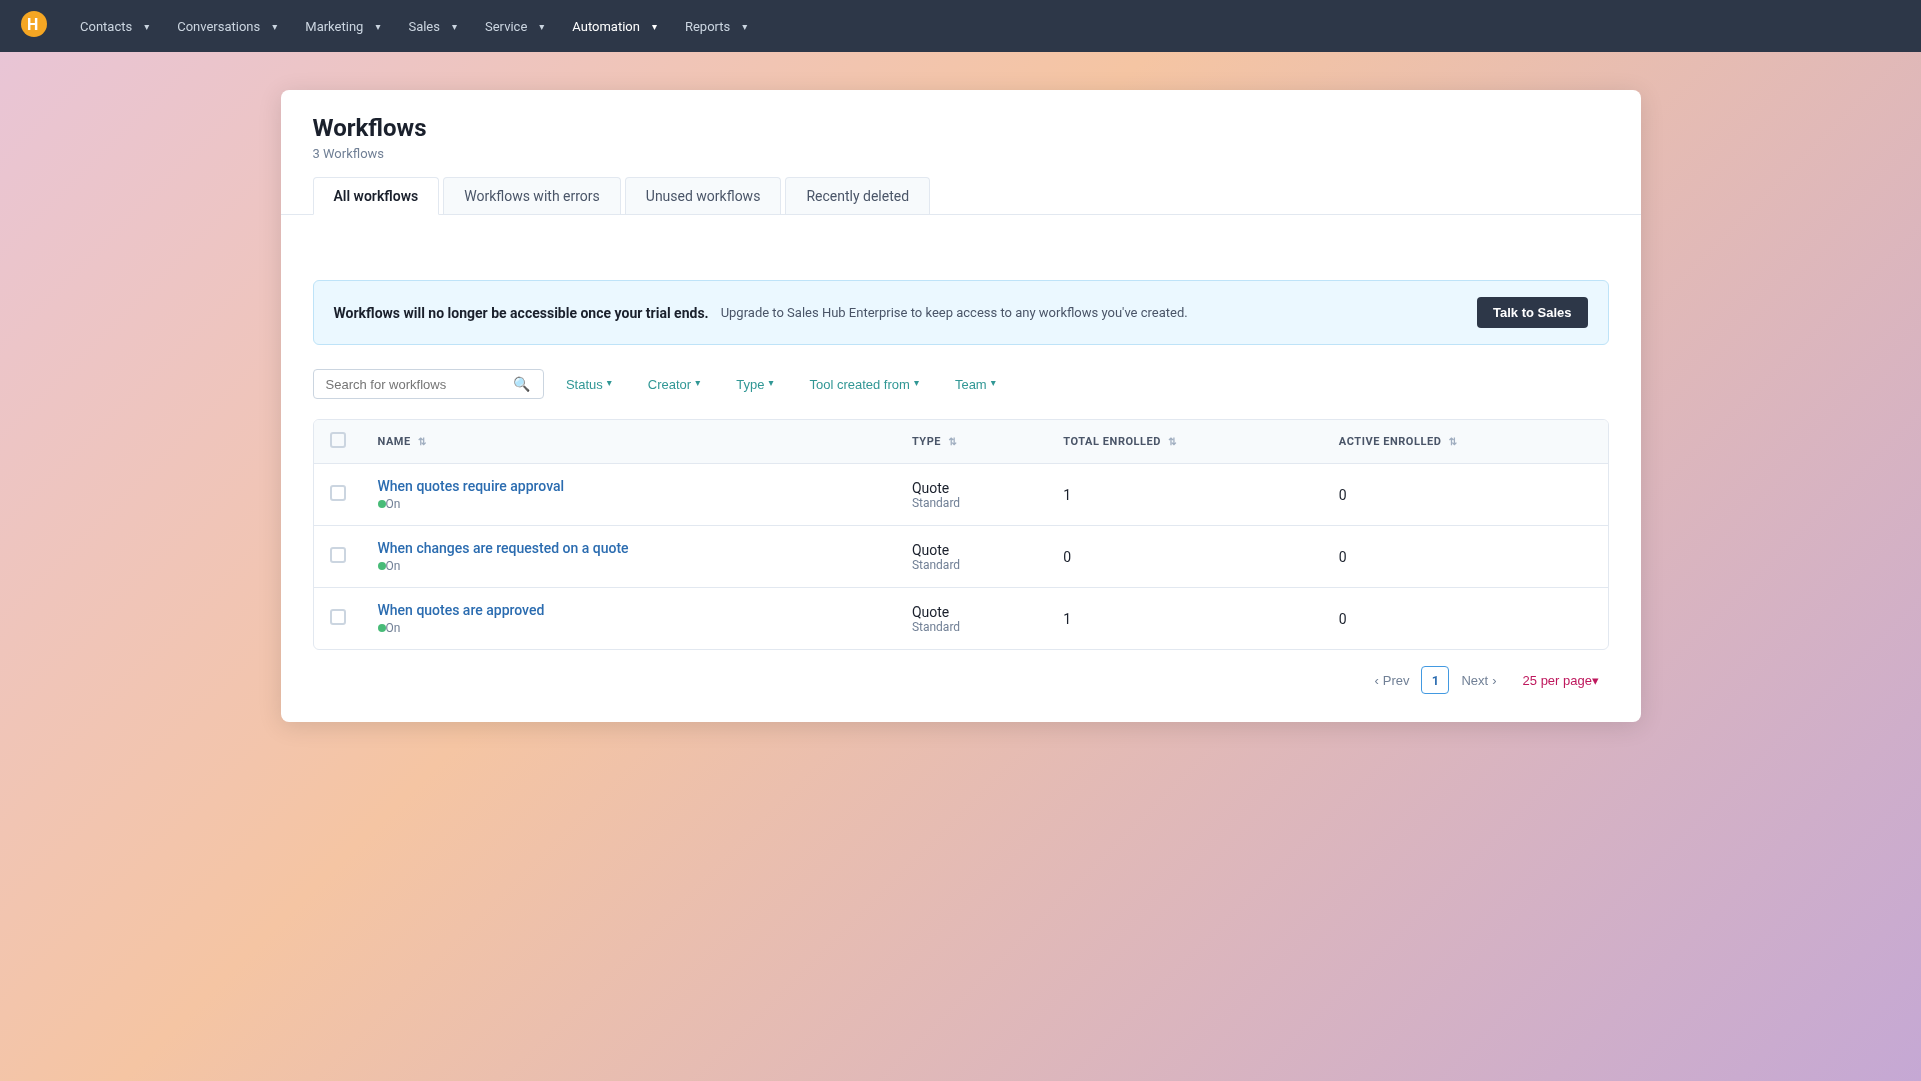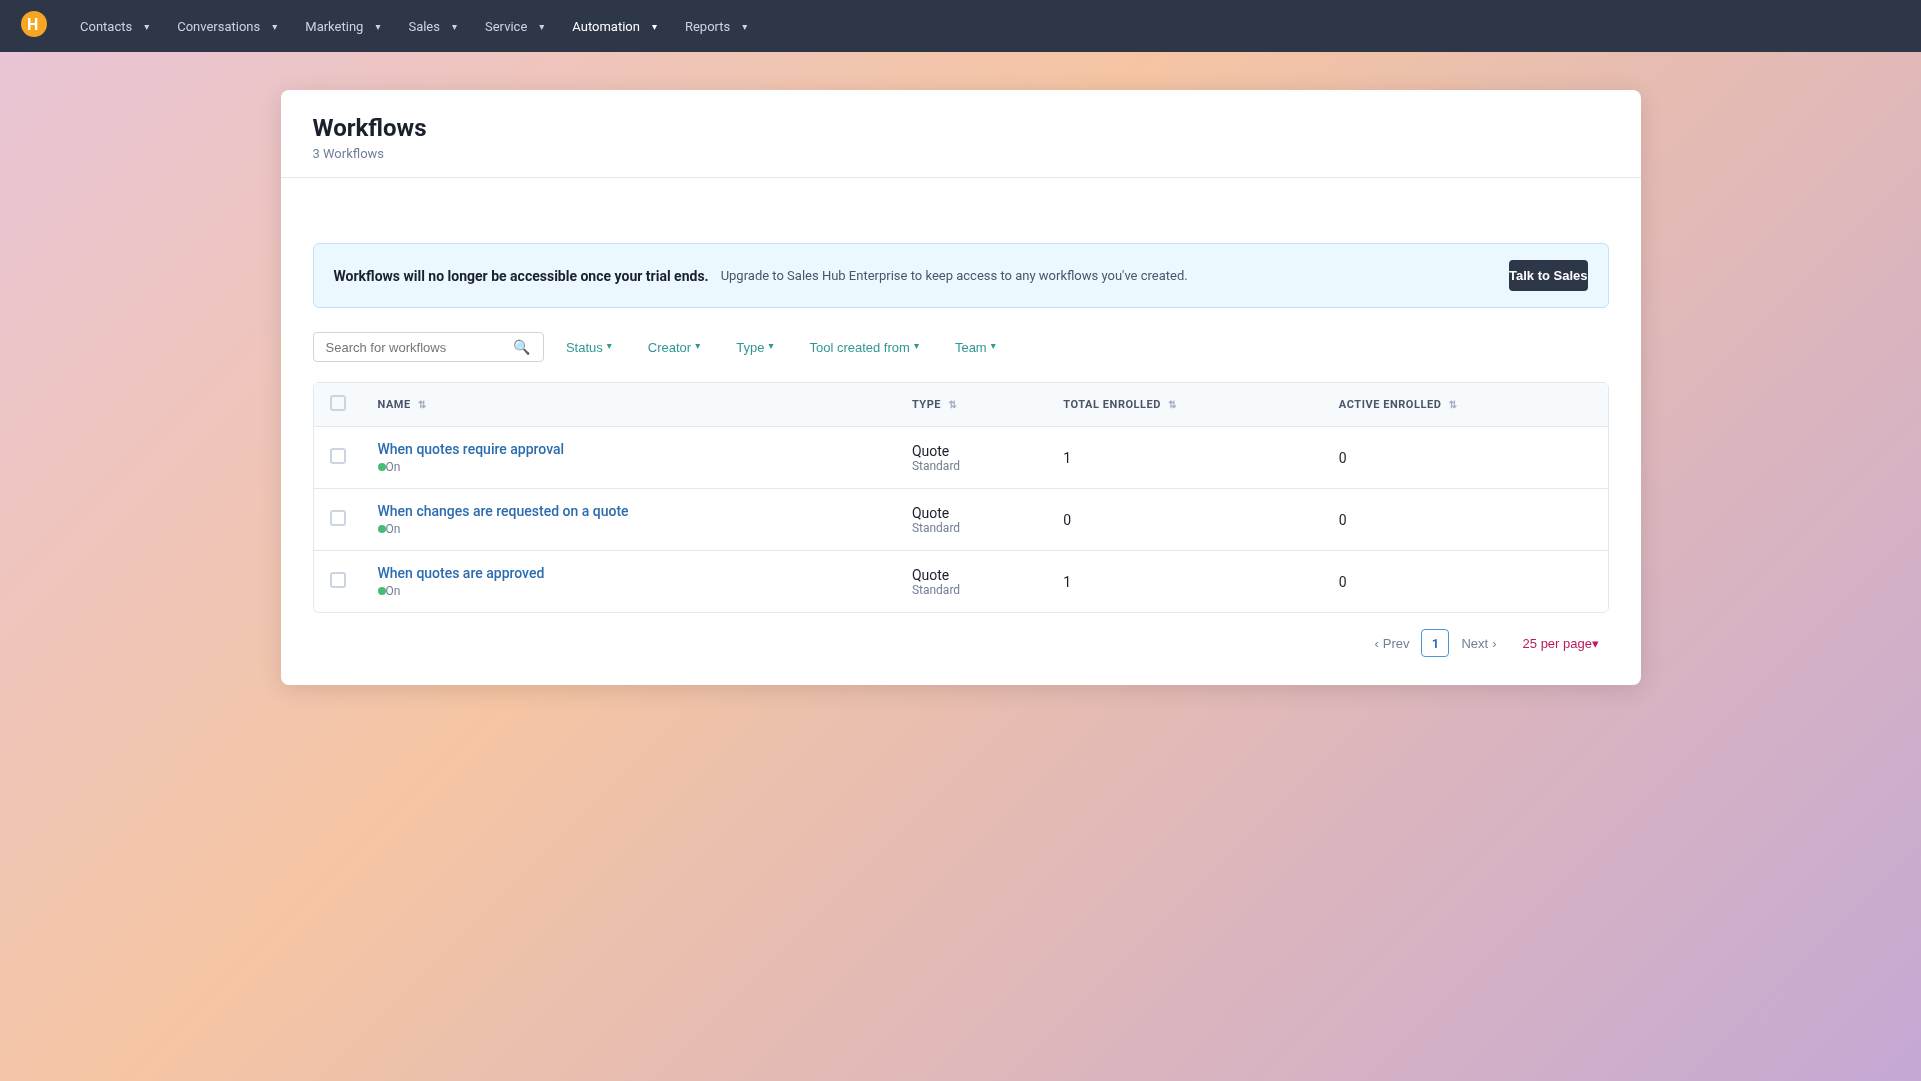--- a/index.html
+++ b/index.html
@@ -124,21 +124,21 @@
       color: #1a202c;
     }
     .banner-desc {
       font-size: 13px;
       color: #4a5568;
     }
     .banner-btn {
       background: #2d3748;
       color: #fff;
       border: none;
-      padding: 8px 0;
+      padding: 8px 16px;
       border-radius: 4px;
       font-size: 13px;
       font-weight: 600;
       cursor: pointer;
       white-space: nowrap;
       flex-shrink: 0;
     }
 
     
     .filters {
@@ -343,20 +343,26 @@
     <span>Reports</span>
     <span class="nav-chevron">▾</span>
   </div>
 </nav>
 
 <div class="main-container">
 
   <div class="page-header">
     <h1 class="page-title">Workflows</h1>
     <p class="page-subtitle">3 Workflows</p>
+    <div class="tabs">
+      <div class="tab active">All workflows</div>
+      <div class="tab">Workflows with errors</div>
+      <div class="tab">Unused workflows</div>
+      <div class="tab">Recently deleted</div>
+    </div>
   </div>
 
   <div class="content">
 
     <div class="banner">
       <div class="banner-text">
         <span class="banner-bold">Workflows will no longer be accessible once your trial ends.</span>
         <span class="banner-desc">Upgrade to Sales Hub Enterprise to keep access to any workflows you've created.</span>
       </div>
       <button class="banner-btn">Talk to Sales</button>

